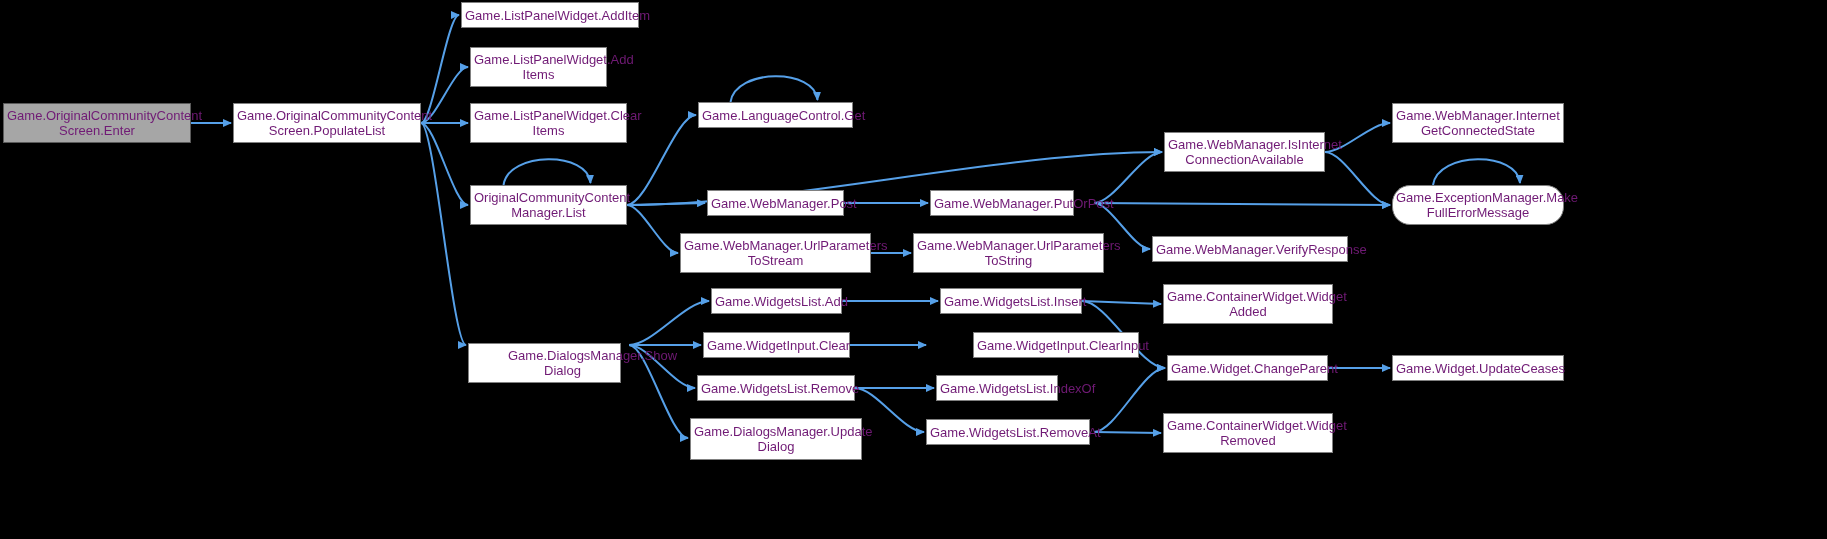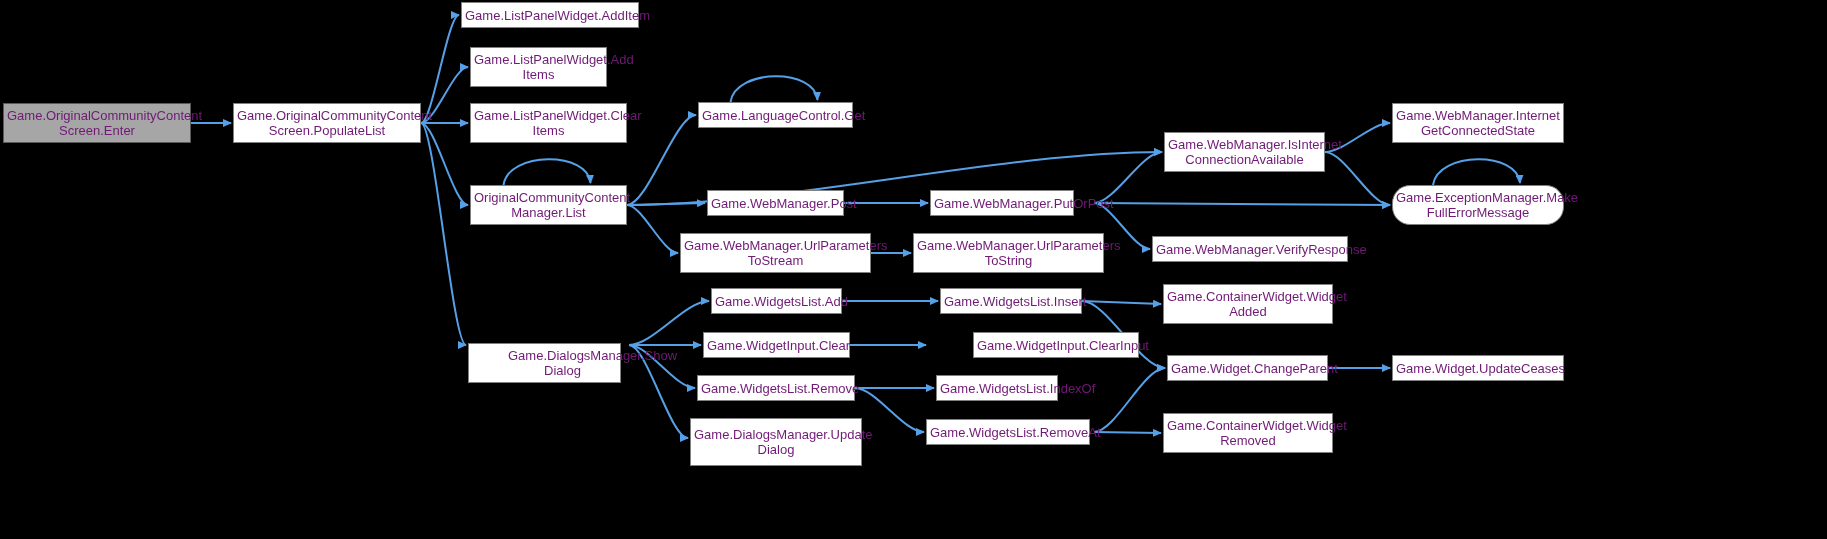--- a/index.html
+++ b/index.html
@@ -110,21 +110,21 @@
       </div>
       <div class="node" style="left: 711px; top: 288px; width: 131px; height: 26px;">
         <span>Game.WidgetsList.Add</span>
       </div>
       <div class="node" style="left: 703px; top: 332px; width: 147px; height: 26px;">
         <span>Game.WidgetInput.Clear</span>
       </div>
       <div class="node" style="left: 697px; top: 375px; width: 158px; height: 26px;">
         <span>Game.WidgetsList.Remove</span>
       </div>
-      <div class="node" style="left: 690px; top: 418px; width: 172px; height: 48px;">
+      <div class="node" style="left: 690px; top: 418px; width: 172px; height: 42px;">
         <span>Game.DialogsManager.Update<br>Dialog</span>
       </div>
       <div class="node" style="left: 940px; top: 288px; width: 142px; height: 26px;">
         <span>Game.WidgetsList.Insert</span>
       </div>
       <div class="node" style="left: 928px; top: 332px; width: 166px; height: 26px; margin-left: 45px;">
         <span>Game.WidgetInput.ClearInput</span>
       </div>
       <div class="node" style="left: 936px; top: 375px; width: 122px; height: 26px;">
         <span>Game.WidgetsList.IndexOf</span>

